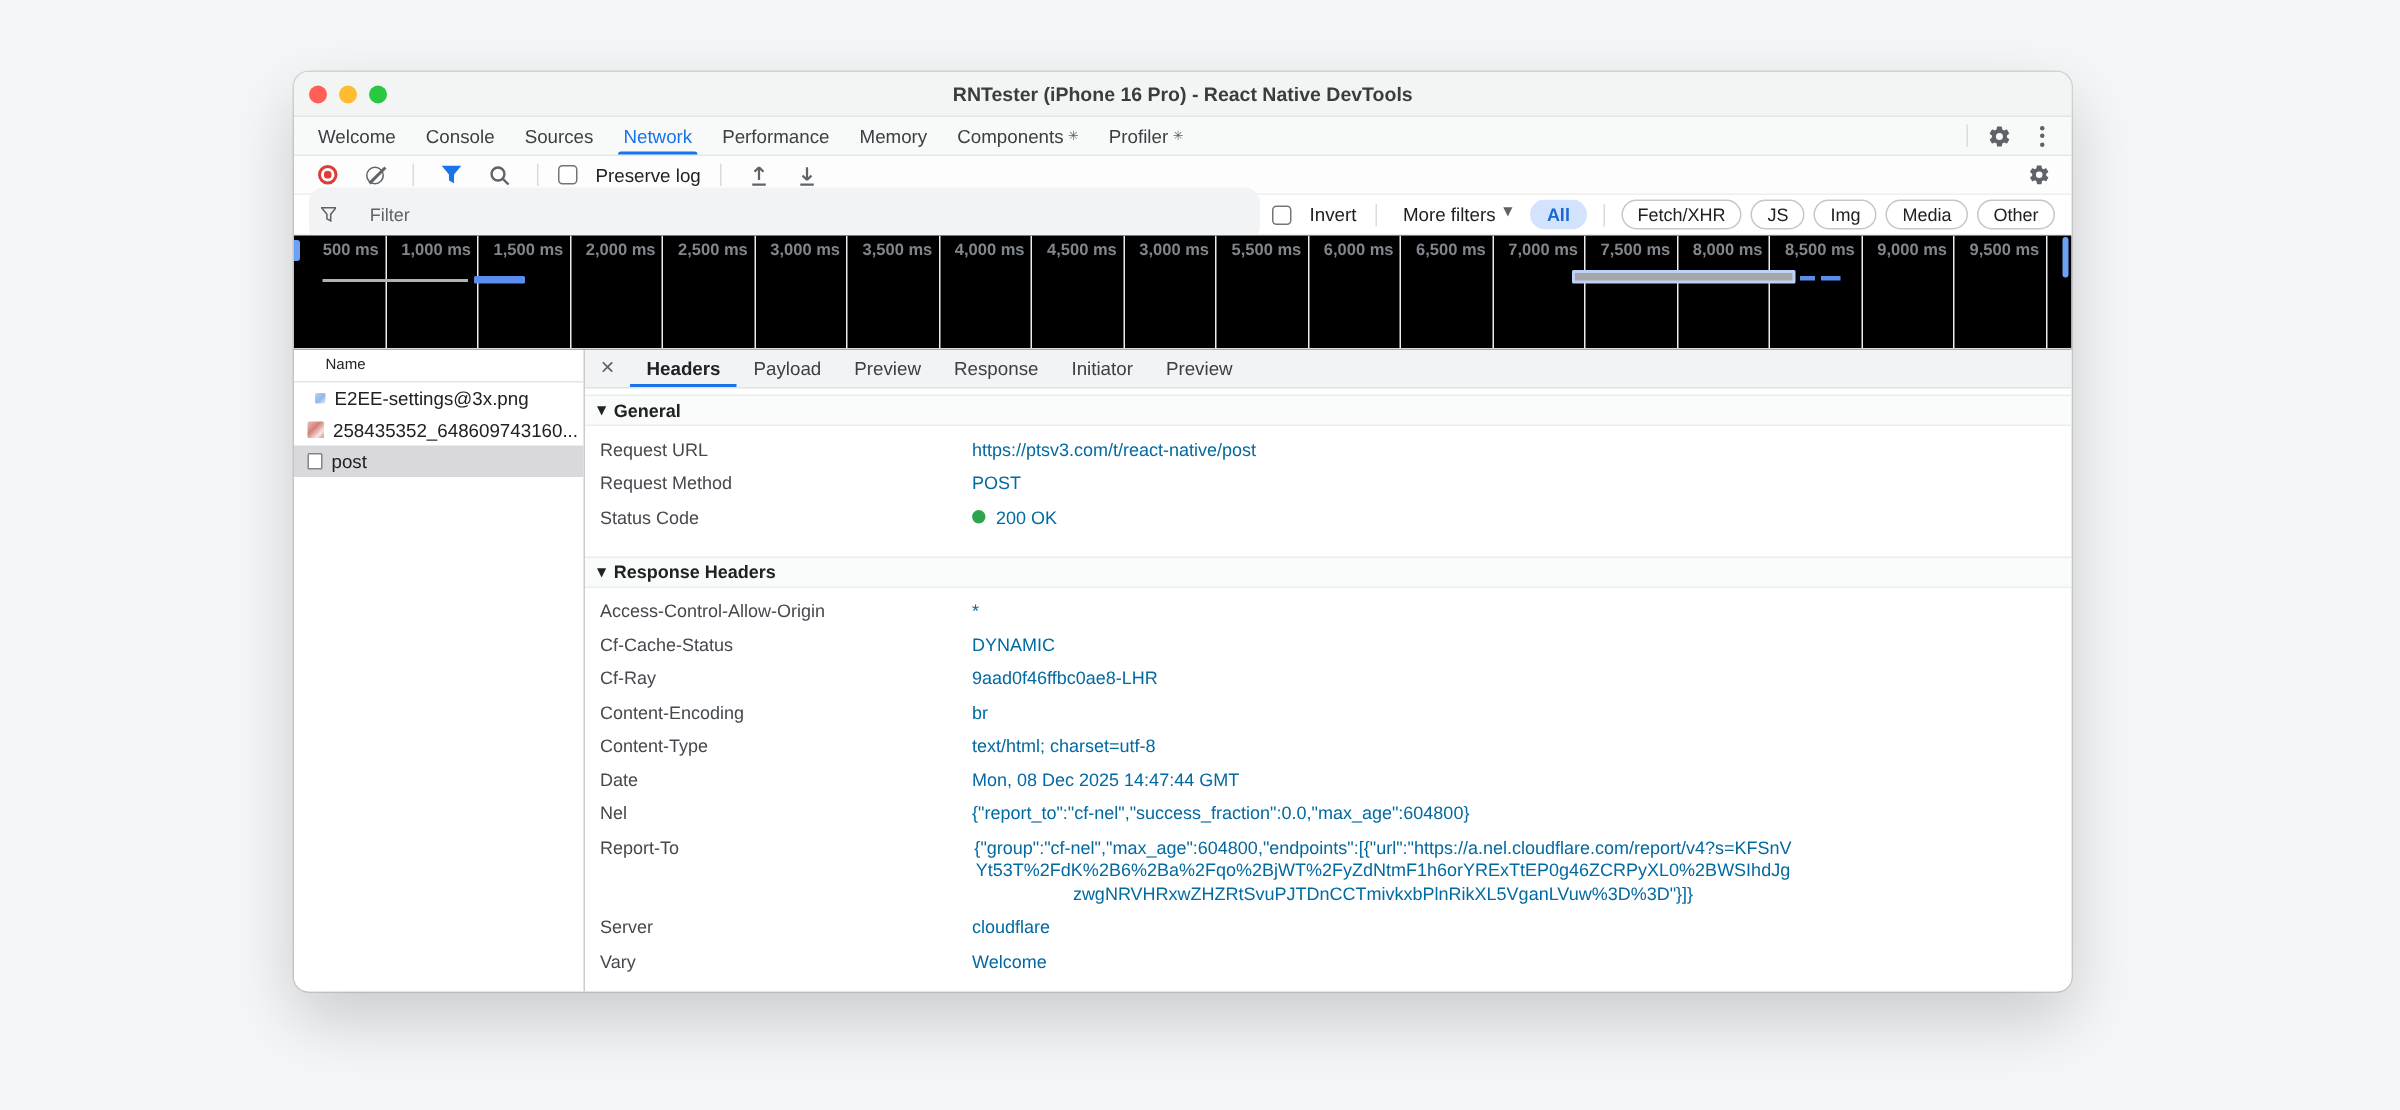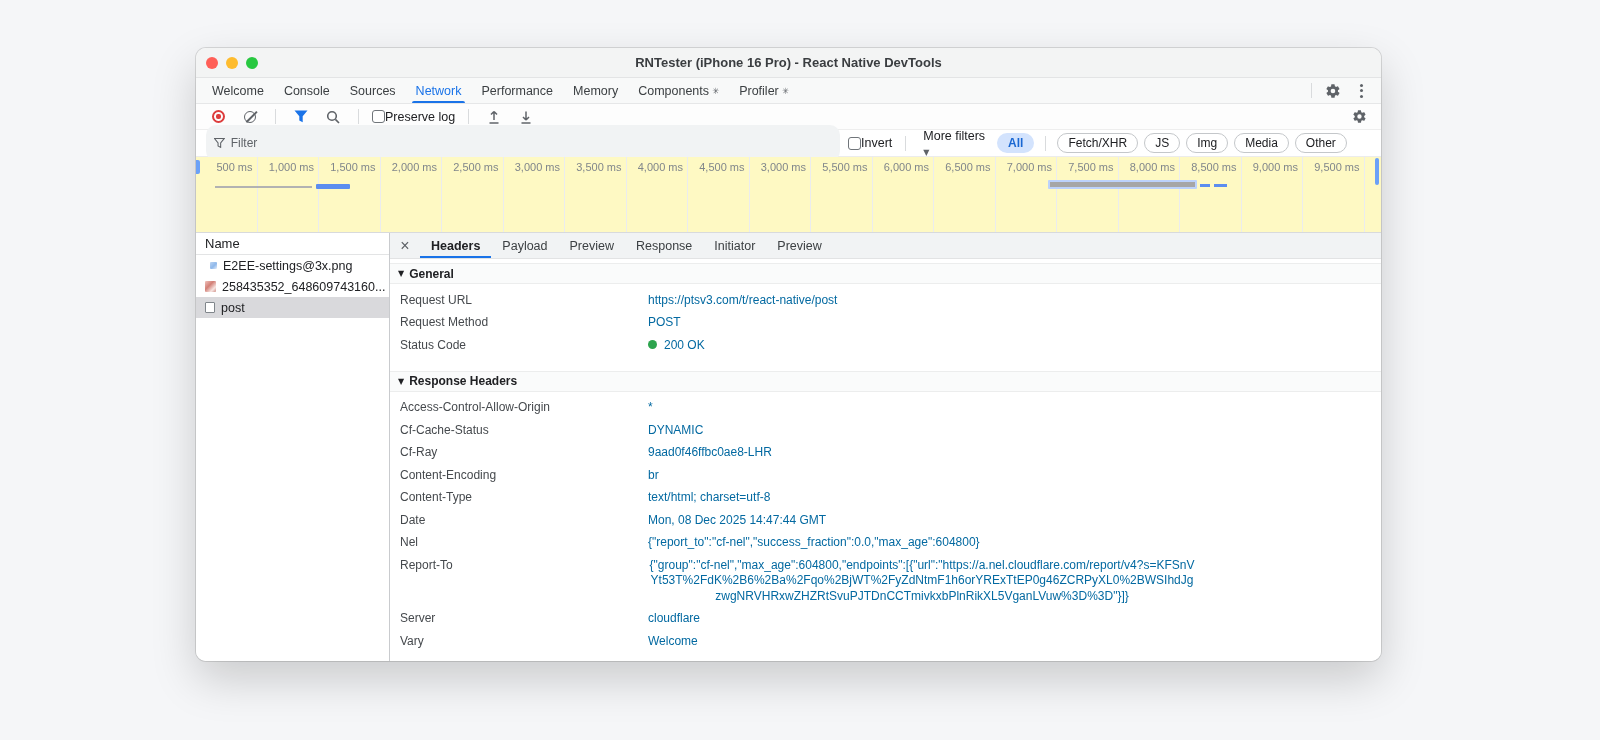--- a/index.html
+++ b/index.html
@@ -39,59 +39,59 @@
   .kebab i { width:3px; height:3px; border-radius:50%; background:#5f6368; }
 
   
   .net-toolbar { height:26px; background:#fdfdfd; border-bottom:1px solid #eeeeee;
     display:flex; align-items:center; padding:0 10px; gap:8px; flex:none; }
   .icon-record { width:13px; height:13px; border:2px solid #dd3c3c; border-radius:50%; position:relative; }
   .icon-record::after { content:""; position:absolute; inset:2px; background:#dd3c3c; border-radius:2px; }
   .icon-block { width:12px; height:12px; border:1.6px solid #5f6368; border-radius:50%; position:relative; }
   .icon-block::after { content:""; position:absolute; left:-1.5px; top:4.2px; width:15px; height:1.6px;
     background:#5f6368; transform:rotate(-45deg); }
-  .check-row { display:flex; align-items:center; gap:0; font-size:12.5px; color:#202124; }
+  .check-row { display:flex; align-items:center; gap:12px; font-size:12.5px; color:#202124; }
   .checkbox { width:13px; height:13px; border:1.5px solid #70757a; border-radius:3px; background:#fff; flex:none; }
   .toolbar-spacer { flex:1; }
 
   
   .filter-row { height:27px; background:#fff; border-bottom:1px solid #ececec;
     display:flex; align-items:center; padding:0 10px; gap:8px; flex:none; }
   .filter-box { flex:none; width:634px; height:36px; background:#f1f3f4; border-radius:10px;
-    display:flex; align-items:center; gap:6px; padding:0 8px; }
+    display:flex; align-items:center; gap:22px; padding:0 8px; }
   .filter-box input { border:none; outline:none; background:transparent; font-size:12px;
     color:#202124; width:100%; font-family:inherit; }
   .filter-box input::placeholder { color:#5f6368; }
-  .more-filters { display:flex; align-items:flex-start; gap:5px; font-size:12.5px; color:#202124; padding:0 4px;flex-direction:column; }
+  .more-filters { display:flex; align-items:flex-start; gap:5px; font-size:12.5px; color:#202124; padding:0 4px; }
   .caret { font-family:"DejaVu Sans",sans-serif; font-size:8px; color:#5f6368; }
   .pills { display:flex; align-items:center; gap:6px; }
   .pill { height:20px; display:flex; align-items:center; padding:0 10px; border-radius:10px;
     border:1px solid #c4c7ca; font-size:12px; color:#202124; background:#fff; }
   .pill.active { border-color:transparent; background:#d3e3fd; color:#1967d2; font-weight:700; }
 
   
-  .overview { height:76px; background:#fef9c3; border-bottom:1px solid #d8dadc; position:relative;
-    display:flex; overflow:hidden; flex:none; }
+  .overview { height:76px; background:#000000; border-bottom:1px solid #d8dadc; position:relative;
+    display:flex; overflow:hidden; flex:none;font-weight:bold; }
   .tick-col { flex:none; width:61.5px; border-right:1px solid #ebecee; height:100%;
     font-size:11px; color:#80868b; text-align:right; padding:4px 4px 0 0; }
   .wf { position:absolute; }
   .wf-gray-1 { left:19px; top:29px; width:97px; height:2px; background:#b2b2b2; }
   .wf-blue-1 { left:120px; top:27px; width:34px; height:5px; background:#5b8def; border-radius:1px; }
   .wf-gray-2 { left:852px; top:23px; width:149px; height:9px; background:#a6a6a6;
     border:2px solid #bcd2fb; border-radius:1px; }
   .wf-dash-a { left:1004px; top:27px; width:10px; height:3px; background:#5b8def; }
   .wf-dash-b { left:1018px; top:27px; width:13px; height:3px; background:#5b8def; }
   .ov-nub-left { left:0; top:3px; width:4px; height:14px; background:#6ba1f7; border-radius:0 2px 2px 0; }
   .ov-scroll-right { left:1179px; top:1px; width:4px; height:27px; background:#6ba1f7; border-radius:2px; }
 
   
   .main { flex:1; display:flex; min-height:0; }
 
   .left-panel { width:194px; flex:none; border-right:1px solid #c9cbce; display:flex; flex-direction:column; background:#fff; }
-  .name-header { height:22px; line-height:22px; padding-left:9px; font-size:13px; color:#202124;
+  .name-header { height:22px; line-height:22px; padding-left:21px; font-size:10px; color:#202124;
     border-bottom:1px solid #e3e4e5; flex:none; }
   .req-row { height:21px; display:flex; align-items:center; gap:6px; padding-left:9px;
     font-size:12.5px; color:#202124; }
   .req-row.selected { background:#d9d9dc; }
   .icon-thumb-a { width:7px; height:7px; margin-left:5px; border-radius:1px;
     background:linear-gradient(135deg,#bcd4f2 0%,#8fb8ea 55%,#e7effb 100%); flex:none; }
   .icon-thumb-b { width:11px; height:11px; border-radius:1px; flex:none;
     background:linear-gradient(135deg,#f0c3bd 0%,#d27f76 40%,#f7e6e3 75%,#cf8d85 100%); }
   .icon-doc { width:10px; height:11px; border:1px solid #80868b; border-radius:1px; background:#fff; flex:none; }
   .left-fill { flex:1; }

